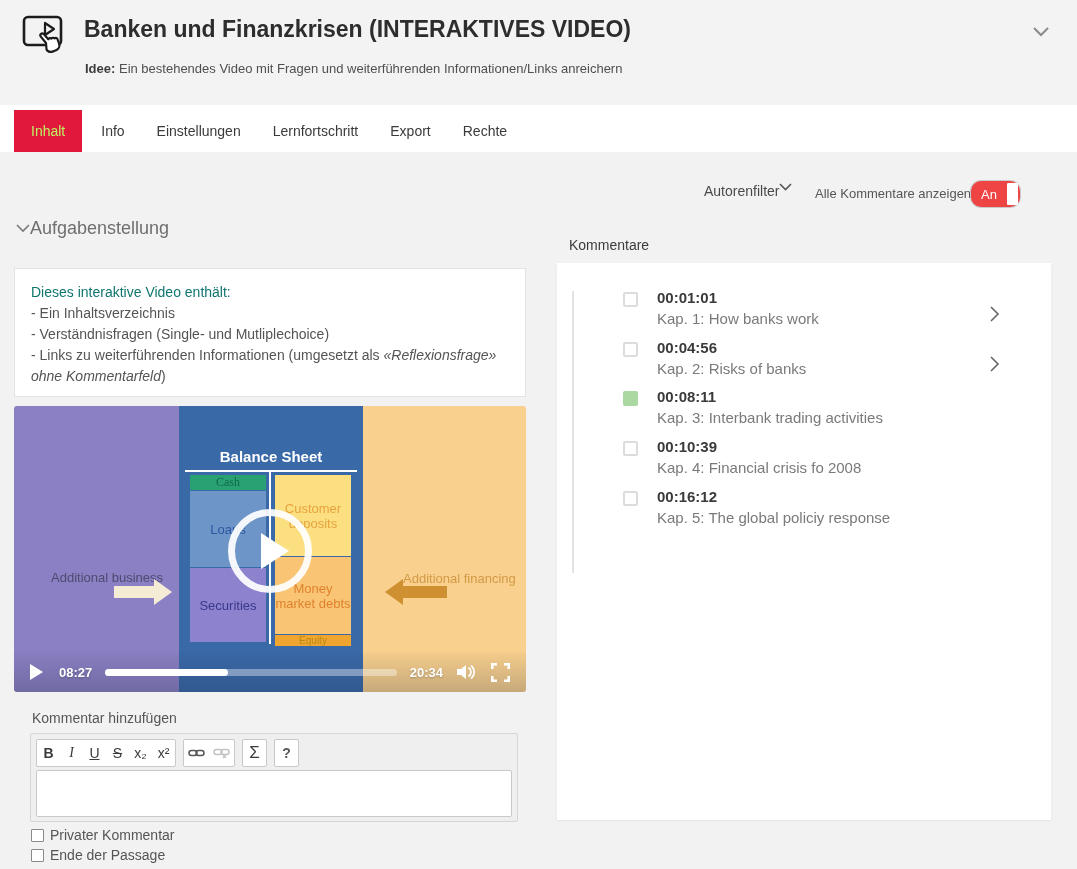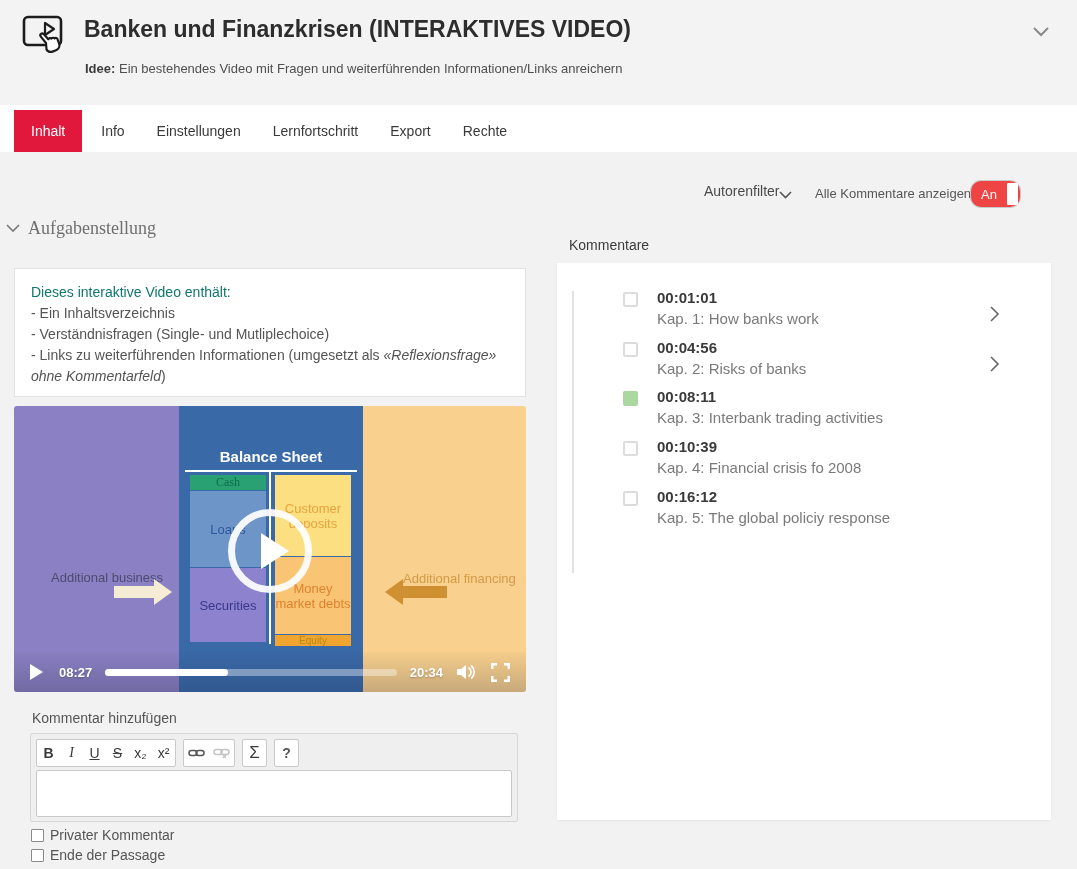--- a/index.html
+++ b/index.html
@@ -14,35 +14,35 @@
   .hdr-icon { position:absolute; left:18px; top:10px; }
   .hdr-title { position:absolute; left:84px; top:16px; font-size:23px; font-weight:600; color:#2d2d2d; }
   .hdr-sub { position:absolute; left:85px; top:61px; font-size:13px; color:#4f4f4f; }
   .hdr-sub b { color:#3c3c3c; }
   .hdr-chevron { position:absolute; left:1032px; top:26px; cursor:pointer; }
   
   .tabbar { position:absolute; left:0; top:105px; width:1077px; height:47px; background:#fff;
             display:flex; align-items:flex-end; padding-left:14px; }
   .tab { height:42px; display:flex; align-items:center; padding:0 13px; font-size:14px;
          color:#3a3a3a; cursor:pointer; white-space:nowrap; }
-  .tab.active { background:#e1173b; color:#ffffff; padding:0 17px; }
+  .tab.active { background:#e1173b; color:#bef264; padding:0 17px; }
   .tab + .tab { margin-left:6px;text-align:center; }
   
   .authorfilter { position:absolute; left:704px; top:183px; font-size:14px; color:#4a4a4a;
-                  display:flex; align-items:flex-end; gap:0; cursor:pointer; }
+                  display:flex; align-items:flex-start; gap:0; cursor:pointer; }
   .showall-label { position:absolute; left:815px; top:186px; font-size:13px; color:#565656; }
   .toggle { position:absolute; left:971px; top:181px; width:49px; height:26px; background:#ef4444;
             border-radius:10px; cursor:pointer; box-shadow:0 0 0 1px #c9c9c9; }
   .toggle .on-label { position:absolute; left:0; top:0; width:36px; height:26px; display:flex;
             align-items:center; justify-content:center; color:#fff; font-size:13px; }
   .toggle .knob { position:absolute; right:2px; top:2px; width:11px; height:22px; background:#fff;
             border-radius:1px; }
   
-  .task-header { position:absolute; left:6px; top:218px; display:flex; align-items:center; gap:8px;
-                 font-size:18px; color:#6f6f6f; cursor:pointer;font-family:Liberation Serif, serif; }
+  .task-header { position:absolute; left:16px; top:218px; display:flex; align-items:center; gap:0;
+                 font-size:18px; color:#6f6f6f; cursor:pointer; }
   .task-box { position:absolute; left:14px; top:268px; width:512px; height:129px; background:#fff;
               border:1px solid #e2e2e2; padding:13px 16px; font-size:14px; color:#545454;
               line-height:21px; }
   .task-box .lead { font-weight:400; color:#0f766e; }
   .task-box i { font-style:italic; }
   
   .video { position:absolute; left:14px; top:406px; width:512px; height:286px; border-radius:3px;
            overflow:hidden; }
   .vsec { position:absolute; top:0; height:286px; }
   .vsec.left  { left:0;   width:165px; background:#8b80c3; }

